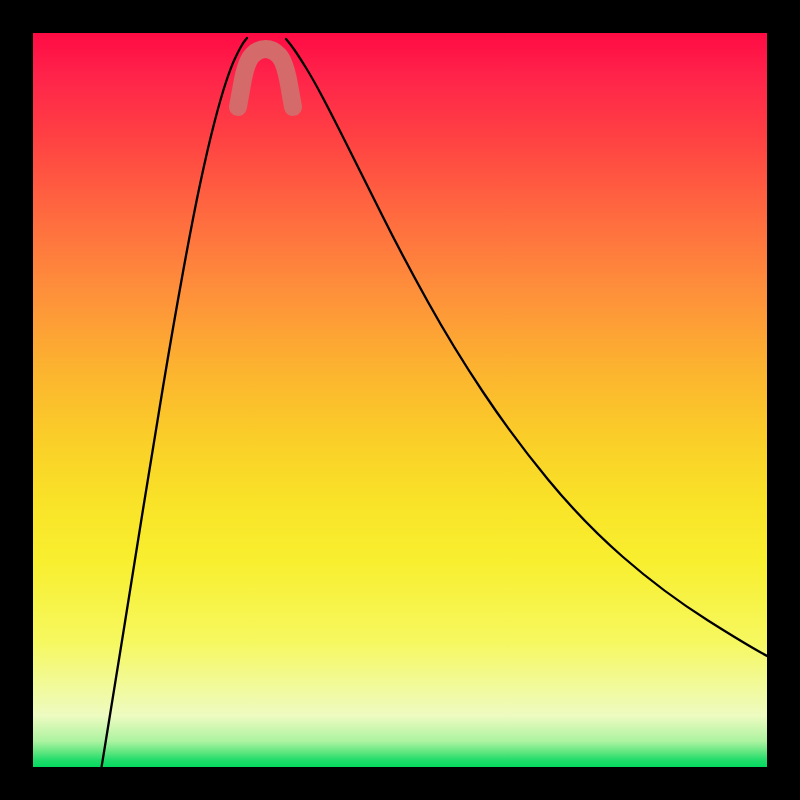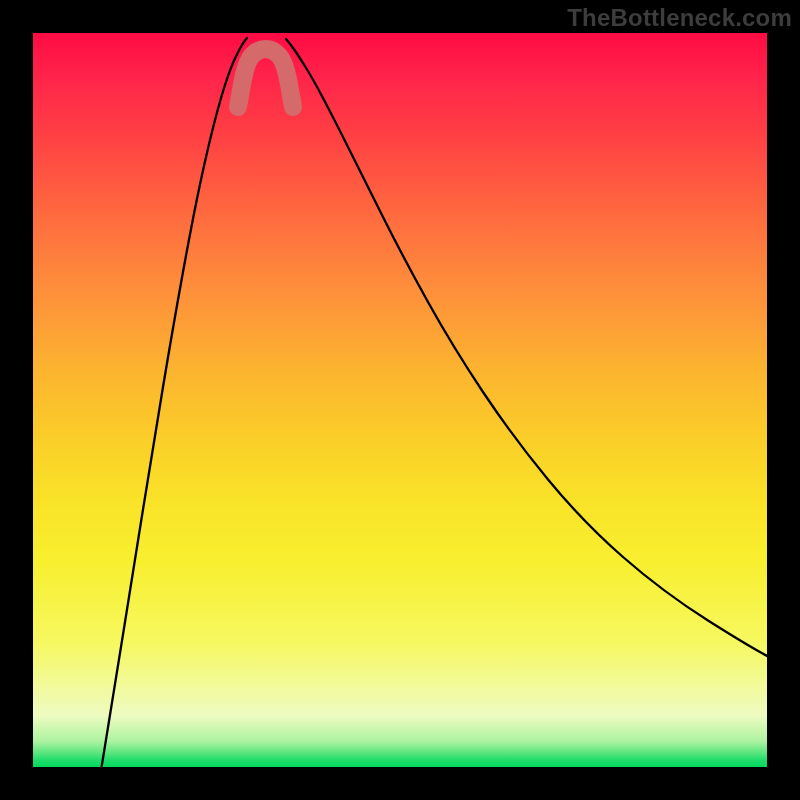--- a/index.html
+++ b/index.html
@@ -79,21 +79,20 @@
     stroke: #d46a6a;
     stroke-width: 18;
     stroke-linecap: round;
     stroke-linejoin: round;
   }
 </style>
 </head>
 <body>
 
 <div class="frame">
-  <div class="watermark">TheBottleneck.com</div>
   <div class="plot-area">
     <div class="gradient"></div>
     <svg class="curves" viewBox="0 0 734 734" preserveAspectRatio="none">
       <path id="dip-path" class="dip" d="M 205 74 Q 205 74 209 51.5 Q 213 29 219 22.5 Q 225 16 232.5 16 Q 240 16 246 22.5 Q 252 29 256 51.5 T 260 74"></path>
       <path id="left-path" class="curve" d="M 62 774 Q 62 774 71 719 Q 80 664 90 601.5 Q 100 539 110 476.5 Q 120 414 130 354 Q 140 294 150 239 Q 160 184 167.5 149 Q 175 114 181.5 89 Q 188 64 193 49 Q 198 34 201.5 26.5 Q 205 19 207.5 14.5 Q 210 10 212 7.5 T 214 5"></path>
       <path id="right-path" class="curve" d="M 253 6 Q 253 6 255.5 9 Q 258 12 261.5 17 Q 265 22 272.5 34 Q 280 46 290 65 Q 300 84 315 114 Q 330 144 350 184 Q 370 224 395 269 Q 420 314 450 359 Q 480 404 515 446.5 Q 550 489 590 524 Q 630 559 675 587.5 Q 720 616 740 626 T 760 636"></path>
     </svg>
   </div>
 </div>
 

